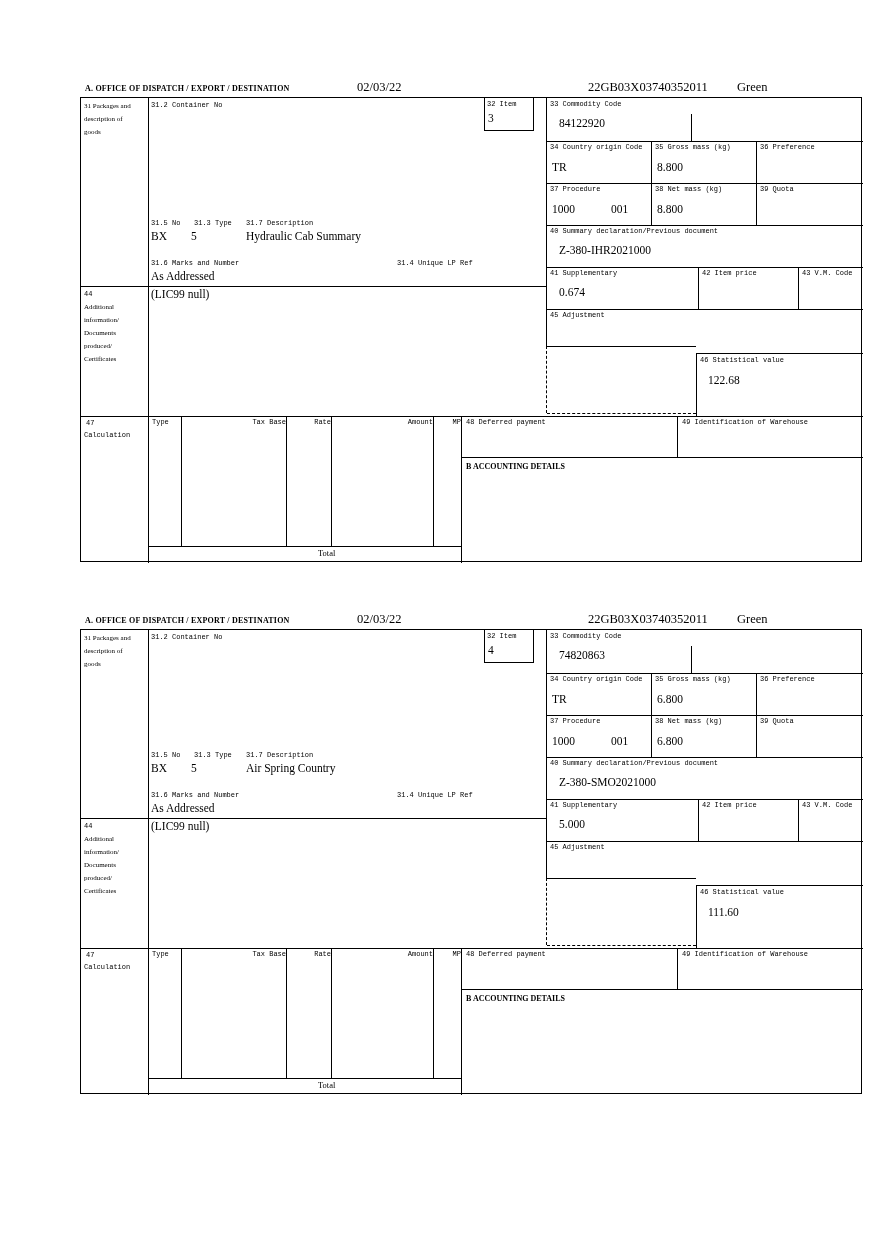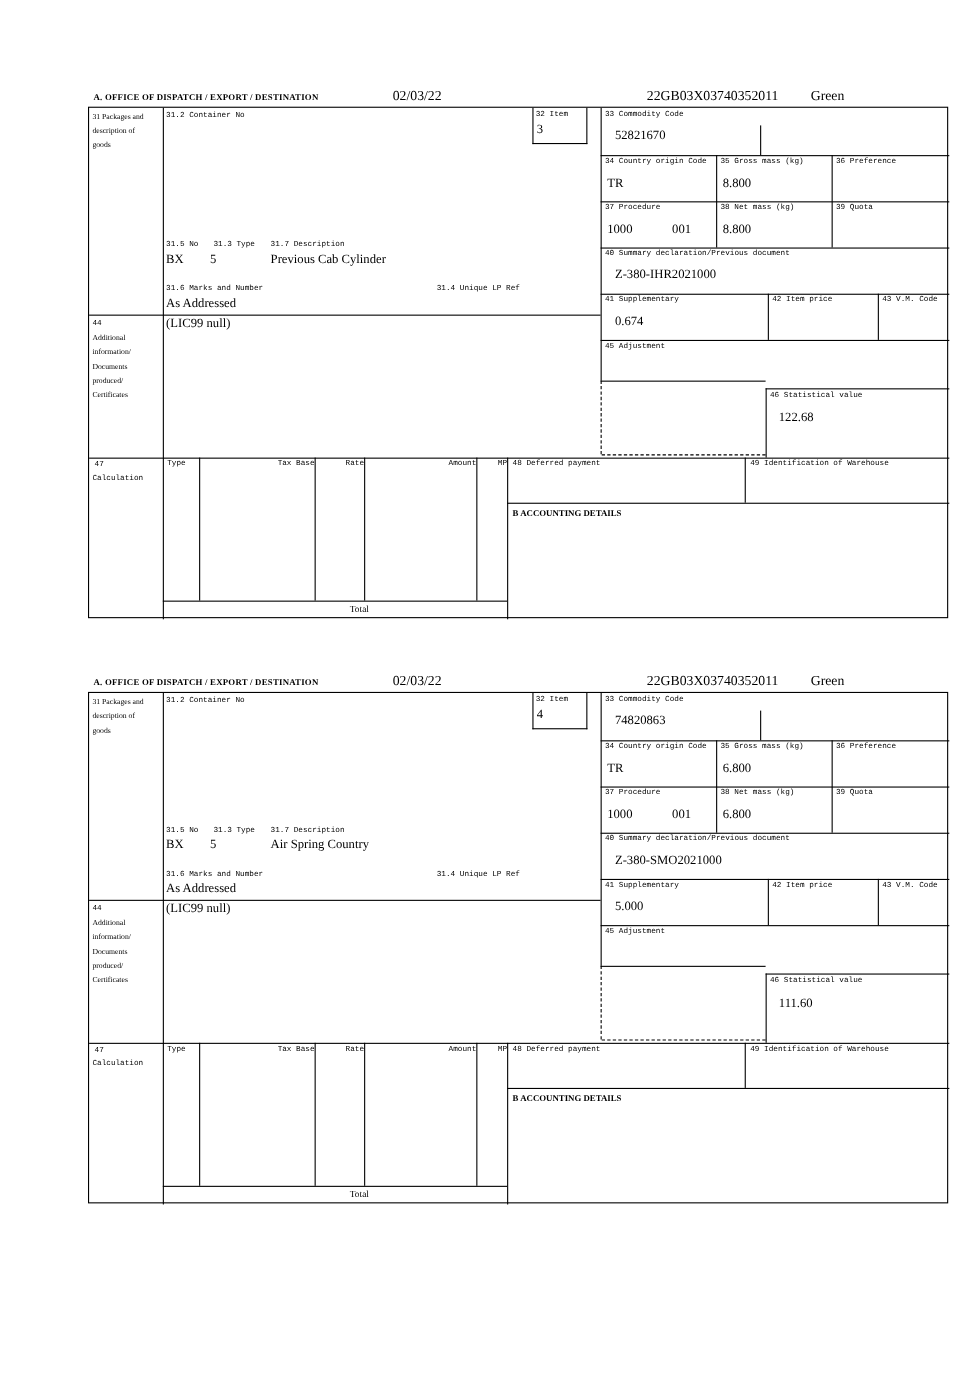--- a/index.html
+++ b/index.html
@@ -84,28 +84,28 @@
       <div class="lblw" style="left:3px;top:2px;width:52px">31 Packages and description of goods</div>
       <div class="lbl" style="left:70px;top:3px">31.2 Container No</div>
       <div class="lbl" style="left:406px;top:2px">32 Item</div>
       <div class="val" style="left:407px;top:14px">3</div>
 
       <div class="lbl" style="left:70px;top:121px">31.5 No</div>
       <div class="lbl" style="left:113px;top:121px">31.3 Type</div>
       <div class="lbl" style="left:165px;top:121px">31.7 Description</div>
       <div class="val" style="left:70px;top:132px">BX</div>
       <div class="val" style="left:110px;top:132px">5</div>
-      <div class="val" style="left:165px;top:132px">Previous Cab Cylinder</div>
+      <div class="val" style="left:165px;top:132px">Hydraulic Cab Summary</div>
 
       <div class="lbl" style="left:70px;top:161px">31.6 Marks and Number</div>
       <div class="lbl" style="left:316px;top:161px">31.4 Unique LP Ref</div>
       <div class="val" style="left:70px;top:172px">As Addressed</div>
 
       <div class="lbl" style="left:469px;top:2px">33 Commodity Code</div>
-      <div class="val" style="left:478px;top:19px">52821670</div>
+      <div class="val" style="left:478px;top:19px">84122920</div>
 
       <div class="lbl" style="left:469px;top:45px">34 Country origin Code</div>
       <div class="val" style="left:471px;top:63px">TR</div>
       <div class="lbl" style="left:574px;top:45px">35 Gross mass (kg)</div>
       <div class="val" style="left:576px;top:63px">8.800</div>
       <div class="lbl" style="left:679px;top:45px">36 Preference</div>
 
       <div class="lbl" style="left:469px;top:87px">37 Procedure</div>
       <div class="val" style="left:471px;top:105px">1000</div>
       <div class="val" style="left:530px;top:105px">001</div>

